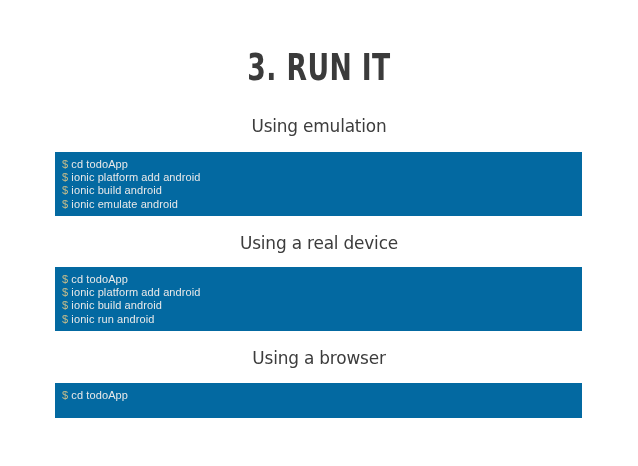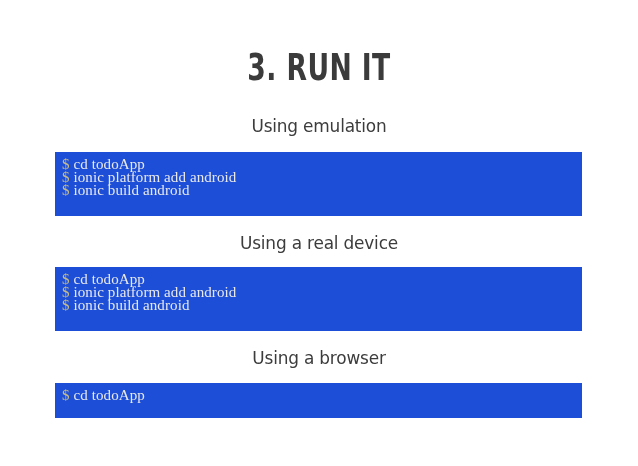--- a/index.html
+++ b/index.html
@@ -59,25 +59,25 @@
   }
   .h-emulation { top: 115px; }
   .h-device    { top: 232px; }
   .h-browser   { top: 347px; }
 
   
   .code-block {
     position: absolute;
     left: 55px;
     width: 527px;
-    background: #1d4ed8;
+    background: #0369a1;
     box-sizing: border-box;
     padding: 6px 0 6px 7px;
-    font-family: Liberation Serif, serif;
-    font-size: 15px;
+    font-family: Liberation Sans, sans-serif;
+    font-size: 11px;
     line-height: 13.2px;
     color: #e9e9e9;
   }
   .cb-1 { top: 152px; height: 64px; }
   .cb-2 { top: 267px; height: 64px; }
   .cb-3 { top: 383px; height: 35px; }
 
   .code-line {
     white-space: pre;
     letter-spacing: 0.1px;
@@ -95,28 +95,30 @@
 <div class="slide">
 
   <div class="slide-title">3. RUN IT</div>
 
   <div class="section-heading h-emulation">Using emulation</div>
 
   <div class="code-block cb-1">
     <div class="code-line"><span class="prompt">$</span><span class="cmd"> cd todoApp</span></div>
     <div class="code-line"><span class="prompt">$</span><span class="cmd"> ionic platform add android</span></div>
     <div class="code-line"><span class="prompt">$</span><span class="cmd"> ionic build android</span></div>
+    <div class="code-line"><span class="prompt">$</span><span class="cmd"> ionic emulate android</span></div>
   </div>
 
   <div class="section-heading h-device">Using a real device</div>
 
   <div class="code-block cb-2">
     <div class="code-line"><span class="prompt">$</span><span class="cmd"> cd todoApp</span></div>
     <div class="code-line"><span class="prompt">$</span><span class="cmd"> ionic platform add android</span></div>
     <div class="code-line"><span class="prompt">$</span><span class="cmd"> ionic build android</span></div>
+    <div class="code-line"><span class="prompt">$</span><span class="cmd"> ionic run android</span></div>
   </div>
 
   <div class="section-heading h-browser">Using a browser</div>
 
   <div class="code-block cb-3">
     <div class="code-line"><span class="prompt">$</span><span class="cmd"> cd todoApp</span></div>
   </div>
 
 </div>
 

